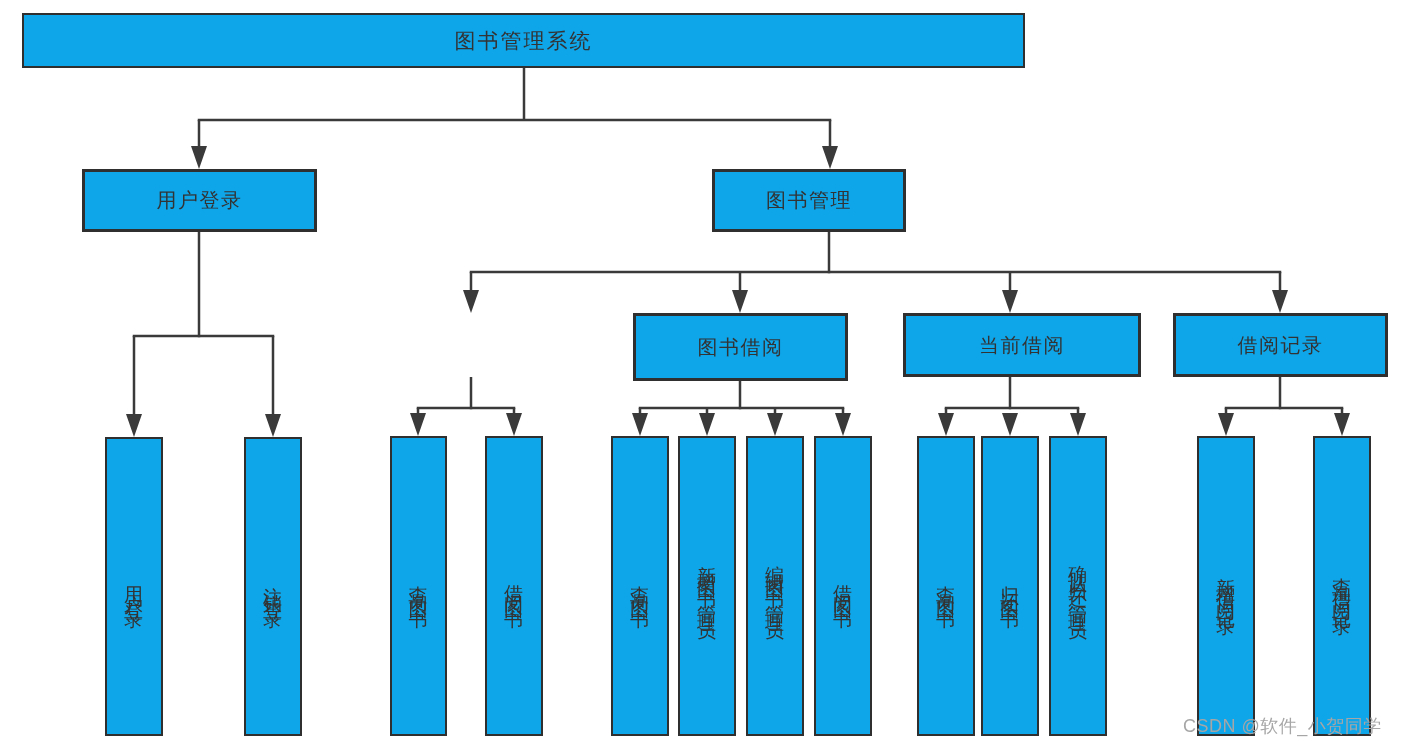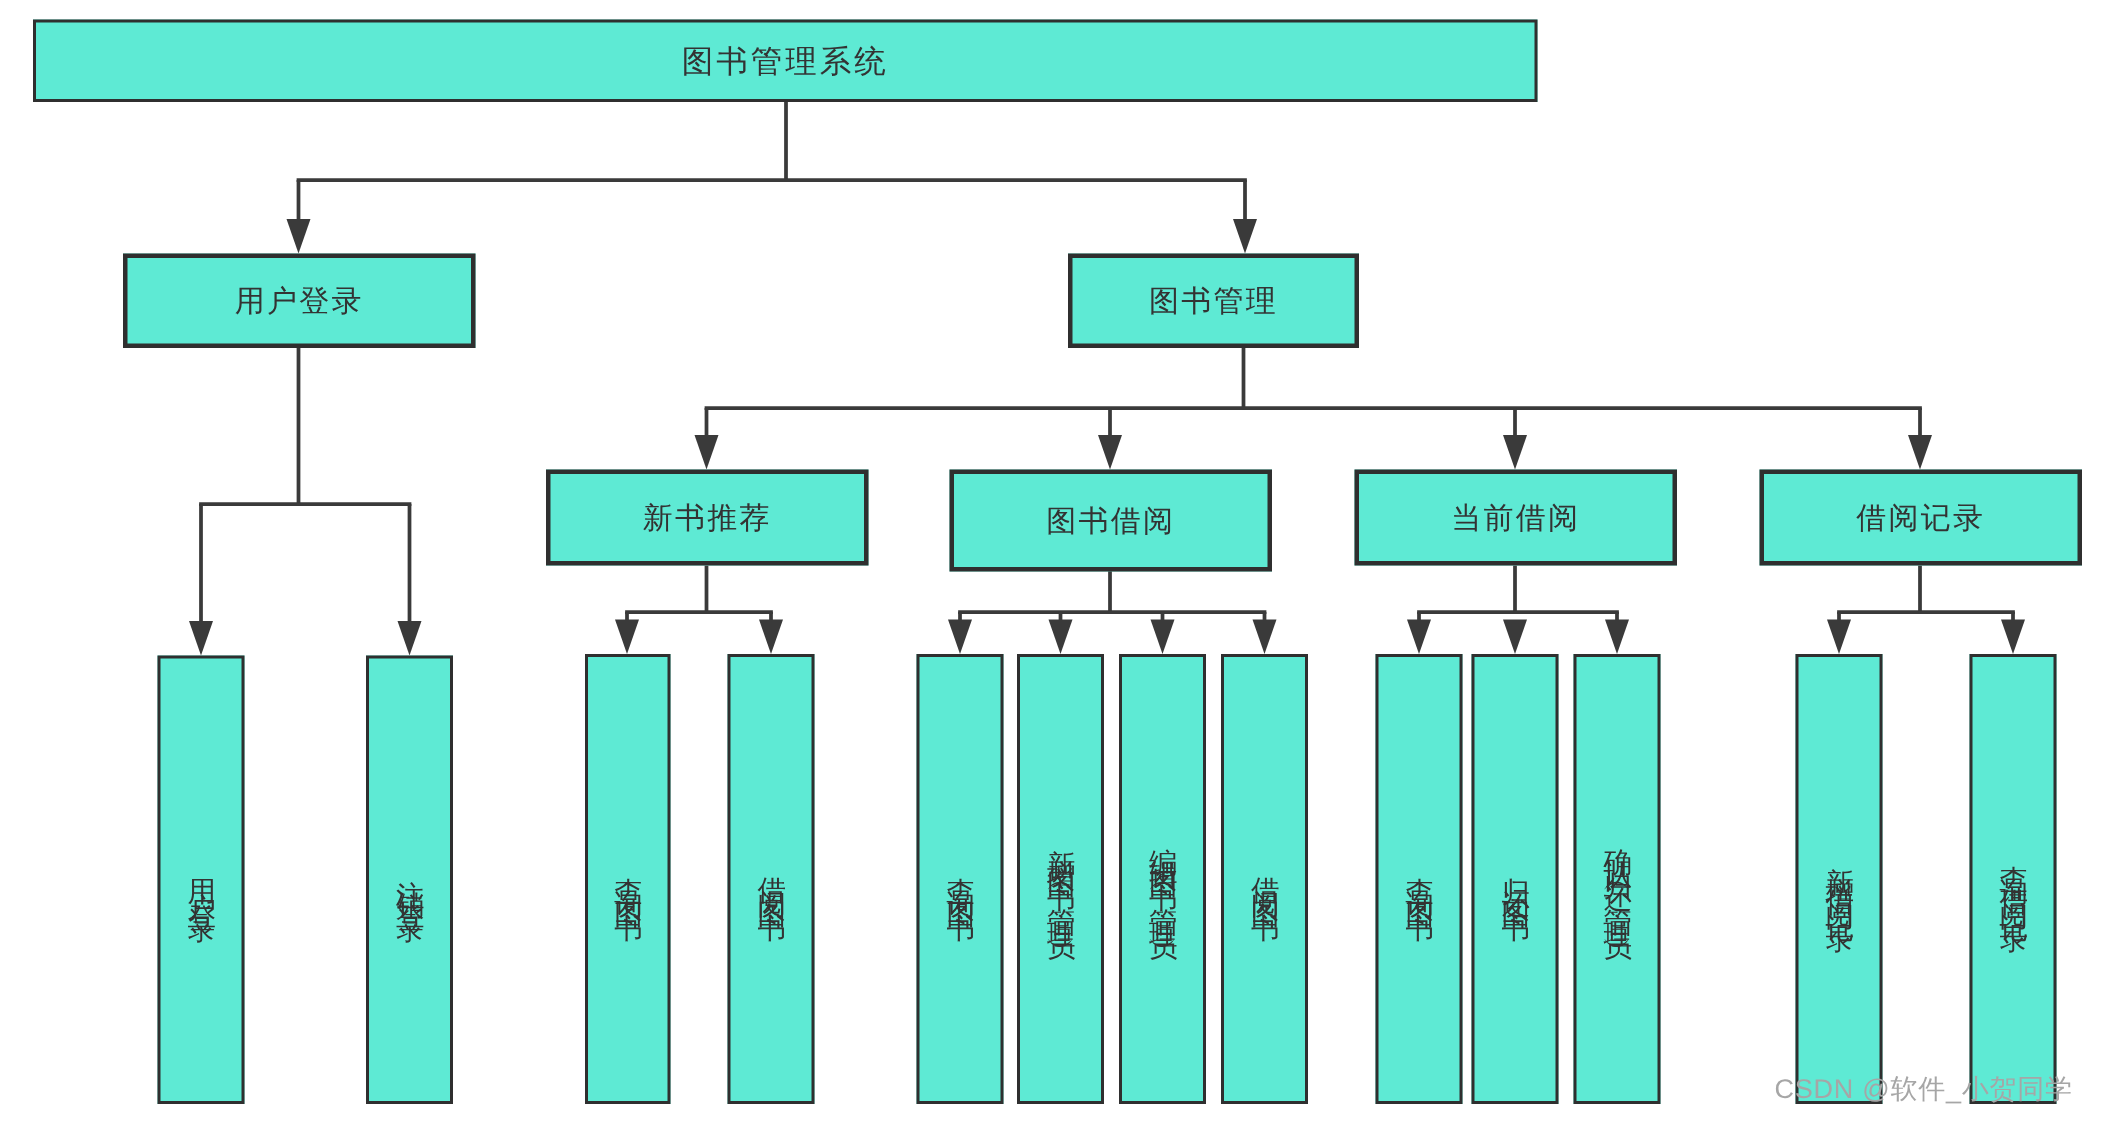--- a/index.html
+++ b/index.html
@@ -4,21 +4,21 @@
 <style>
   html,body{margin:0;padding:0;}
   body{
     width:1405px;height:747px;position:relative;background:#ffffff;
     font-family:"Liberation Sans","DejaVu Sans",sans-serif;
     overflow:hidden;
   }
   #stage{position:absolute;left:0;top:0;width:1405px;height:747px;}
   svg.connectors{position:absolute;left:0;top:0;z-index:1;}
   .box{
-    position:absolute;z-index:2;box-sizing:border-box;background:#5eead4;
+    position:absolute;z-index:2;box-sizing:border-box;background:#0ea5e9;
     border:3px solid #2f2f2f;color:#333333;
     display:flex;align-items:center;justify-content:center;
     white-space:nowrap;
   }
   .box.root{border-width:2.5px;font-size:21px;letter-spacing:2px;}
   .box.branch{font-size:20px;letter-spacing:1.5px;}
   .box.leaf{
     border-width:2.5px;
     writing-mode:vertical-rl;text-orientation:mixed;
     font-size:19px;letter-spacing:8px;line-height:1;
@@ -103,23 +103,22 @@
       <polygon points="1218,413 1234,413 1226,436"></polygon>
       <polygon points="1334,413 1350,413 1342,436"></polygon>
     </g>
   </svg>
 
   <div class="box root" style="left:22px;top:13px;width:1003px;height:55px">图书管理系统</div>
 
   <div class="box branch" style="left:82px;top:169px;width:235px;height:63px">用户登录</div>
   <div class="box branch" style="left:712px;top:169px;width:194px;height:63px">图书管理</div>
 
-  <div class="box branch" style="left:364px;top:313px;width:215px;height:64px">新书推荐</div>
   <div class="box branch" style="left:633px;top:313px;width:215px;height:68px">图书借阅</div>
-  <div class="box branch" style="left:903px;top:313px;width:215px;height:64px">当前借阅</div>
+  <div class="box branch" style="left:903px;top:313px;width:238px;height:64px">当前借阅</div>
   <div class="box branch" style="left:1173px;top:313px;width:215px;height:64px">借阅记录</div>
 
   <div class="box leaf" style="left:105px;top:437px;width:58px;height:299px">用户登录</div>
   <div class="box leaf" style="left:244px;top:437px;width:58px;height:299px">注销登录</div>
 
   <div class="box leaf" style="left:390px;top:436px;width:57px;height:300px">查询图书</div>
   <div class="box leaf" style="left:485px;top:436px;width:58px;height:300px">借阅图书</div>
 
   <div class="box leaf" style="left:611px;top:436px;width:58px;height:300px">查询图书</div>
   <div class="box leaf" style="left:678px;top:436px;width:58px;height:300px">新增图书（管理员）</div>

